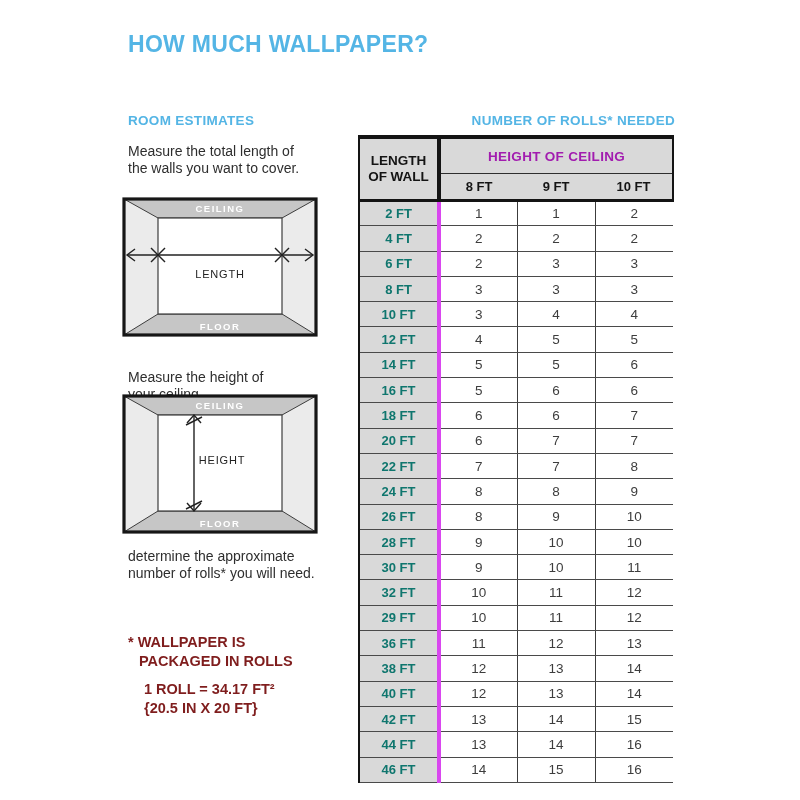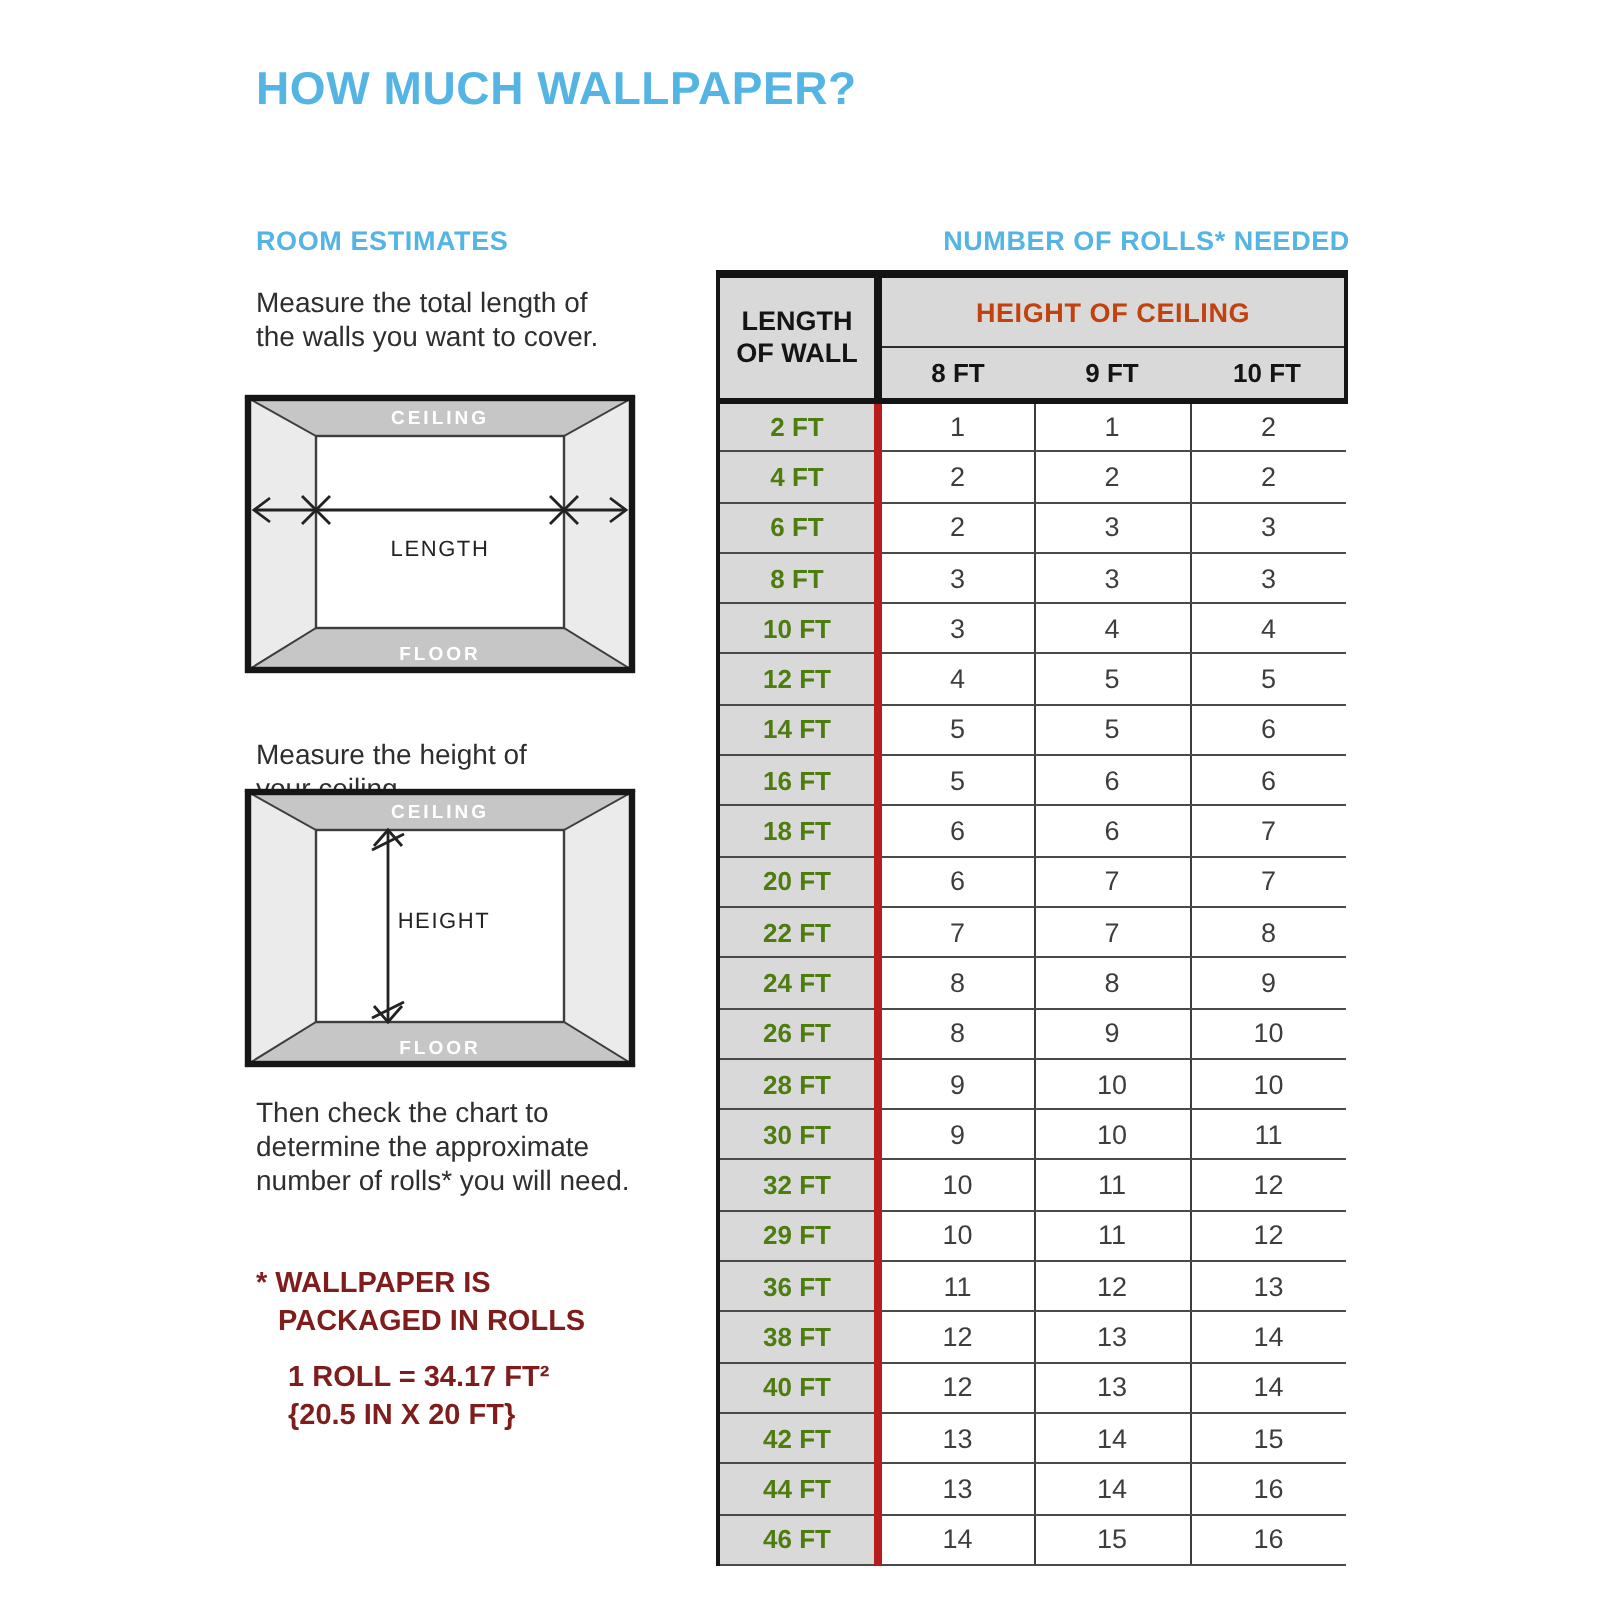--- a/index.html
+++ b/index.html
@@ -31,33 +31,33 @@
   table.rolls col.lbl { width:80px; }
   table.rolls col.dat { width:78px; }
 
   table.rolls th, table.rolls td { padding:0; text-align:center; vertical-align:middle; }
 
   th.row-group {
     background:#d9d9d9; font-size:13.5px; font-weight:bold; color:#141414;
     border-right:4px solid #141414; border-bottom:3px solid #141414; line-height:16px;
   }
   th.col-group {
-    background:#d9d9d9; font-size:13.5px; font-weight:bold; color:#c2410c;
+    background:#d9d9d9; font-size:13.5px; font-weight:bold; color:#a21caf;
     letter-spacing:0.3px; height:34px;
     border-bottom:1.5px solid #2e2e2e; border-right:2px solid #141414;
   }
   tr.subhead th {
     background:#d9d9d9; font-size:13px; font-weight:bold; color:#141414;
     height:25px; border-bottom:3px solid #141414;
   }
   tr.subhead th.last { border-right:2px solid #141414; }
 
   tbody th {
-    background:#d9d9d9; font-size:13px; font-weight:bold; color:#4d7c0f;
-    border-right:4px solid #b91c1c; border-bottom:1.5px solid #4a4a4a;
+    background:#d9d9d9; font-size:13px; font-weight:bold; color:#0f766e;
+    border-right:4px solid #d946ef; border-bottom:1.5px solid #4a4a4a;
   }
   tbody tr { height:25.3px; }
   tbody td {
     background:#ffffff; font-size:13.5px; color:#3d3d3d;
     border-bottom:1.5px solid #4a4a4a; border-right:1.5px solid #3c3c3c;
   }
   tbody td:last-child { border-right:none; }
 
   svg text { font-family:"Liberation Sans", sans-serif; }
 </style>
@@ -112,21 +112,20 @@
       <line x1="72" y1="21" x2="72" y2="117"></line>
       <polyline points="65,29 72,21 79,29"></polyline>
       <polyline points="65,109 72,117 79,109"></polyline>
       <line x1="64" y1="31" x2="80" y2="23"></line>
       <line x1="64" y1="115" x2="80" y2="107"></line>
     </g>
     <text x="100" y="70" text-anchor="middle" font-size="11" fill="#222222" letter-spacing="0.8">HEIGHT</text>
   </svg>
 
   <div class="abs para" style="left:128px; top:548px;">
-    <div>Then check the chart to</div>
     <div>determine the approximate</div>
     <div>number of rolls* you will need.</div>
   </div>
 
   <div class="abs footnote" style="left:128px; top:633px;">
     <div>* WALLPAPER IS</div>
     <div class="indent">PACKAGED IN ROLLS</div>
   </div>
 
   <div class="abs footnote" style="left:128px; top:680px;margin-left:16px;">

